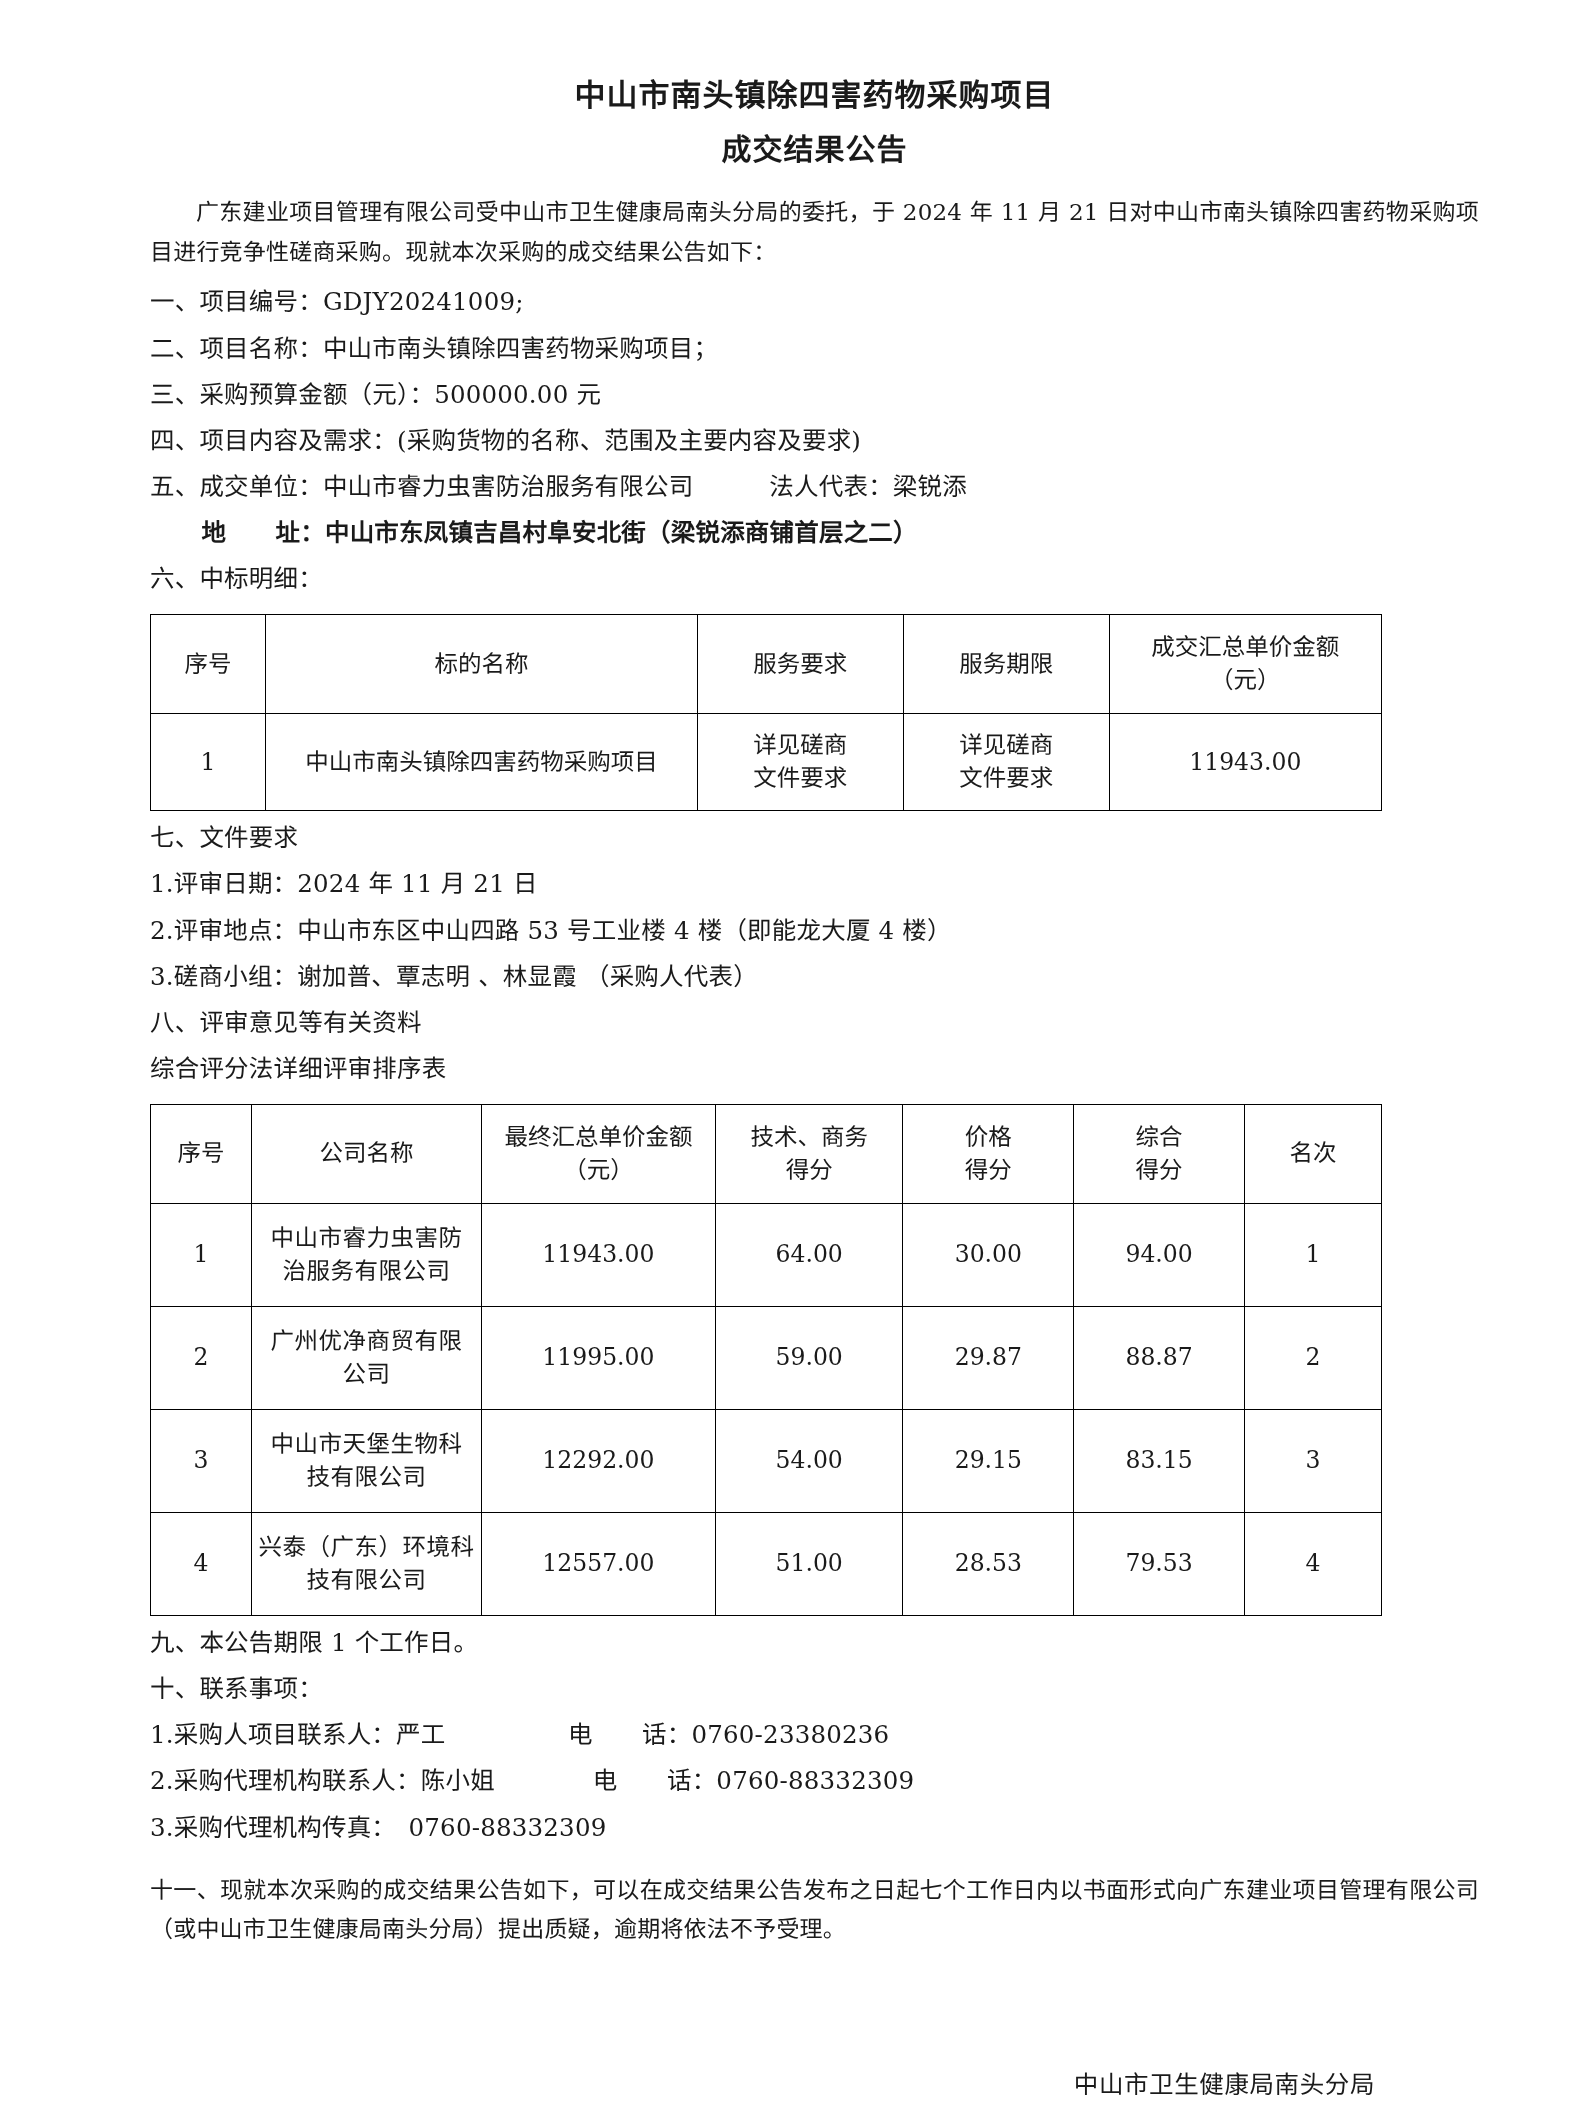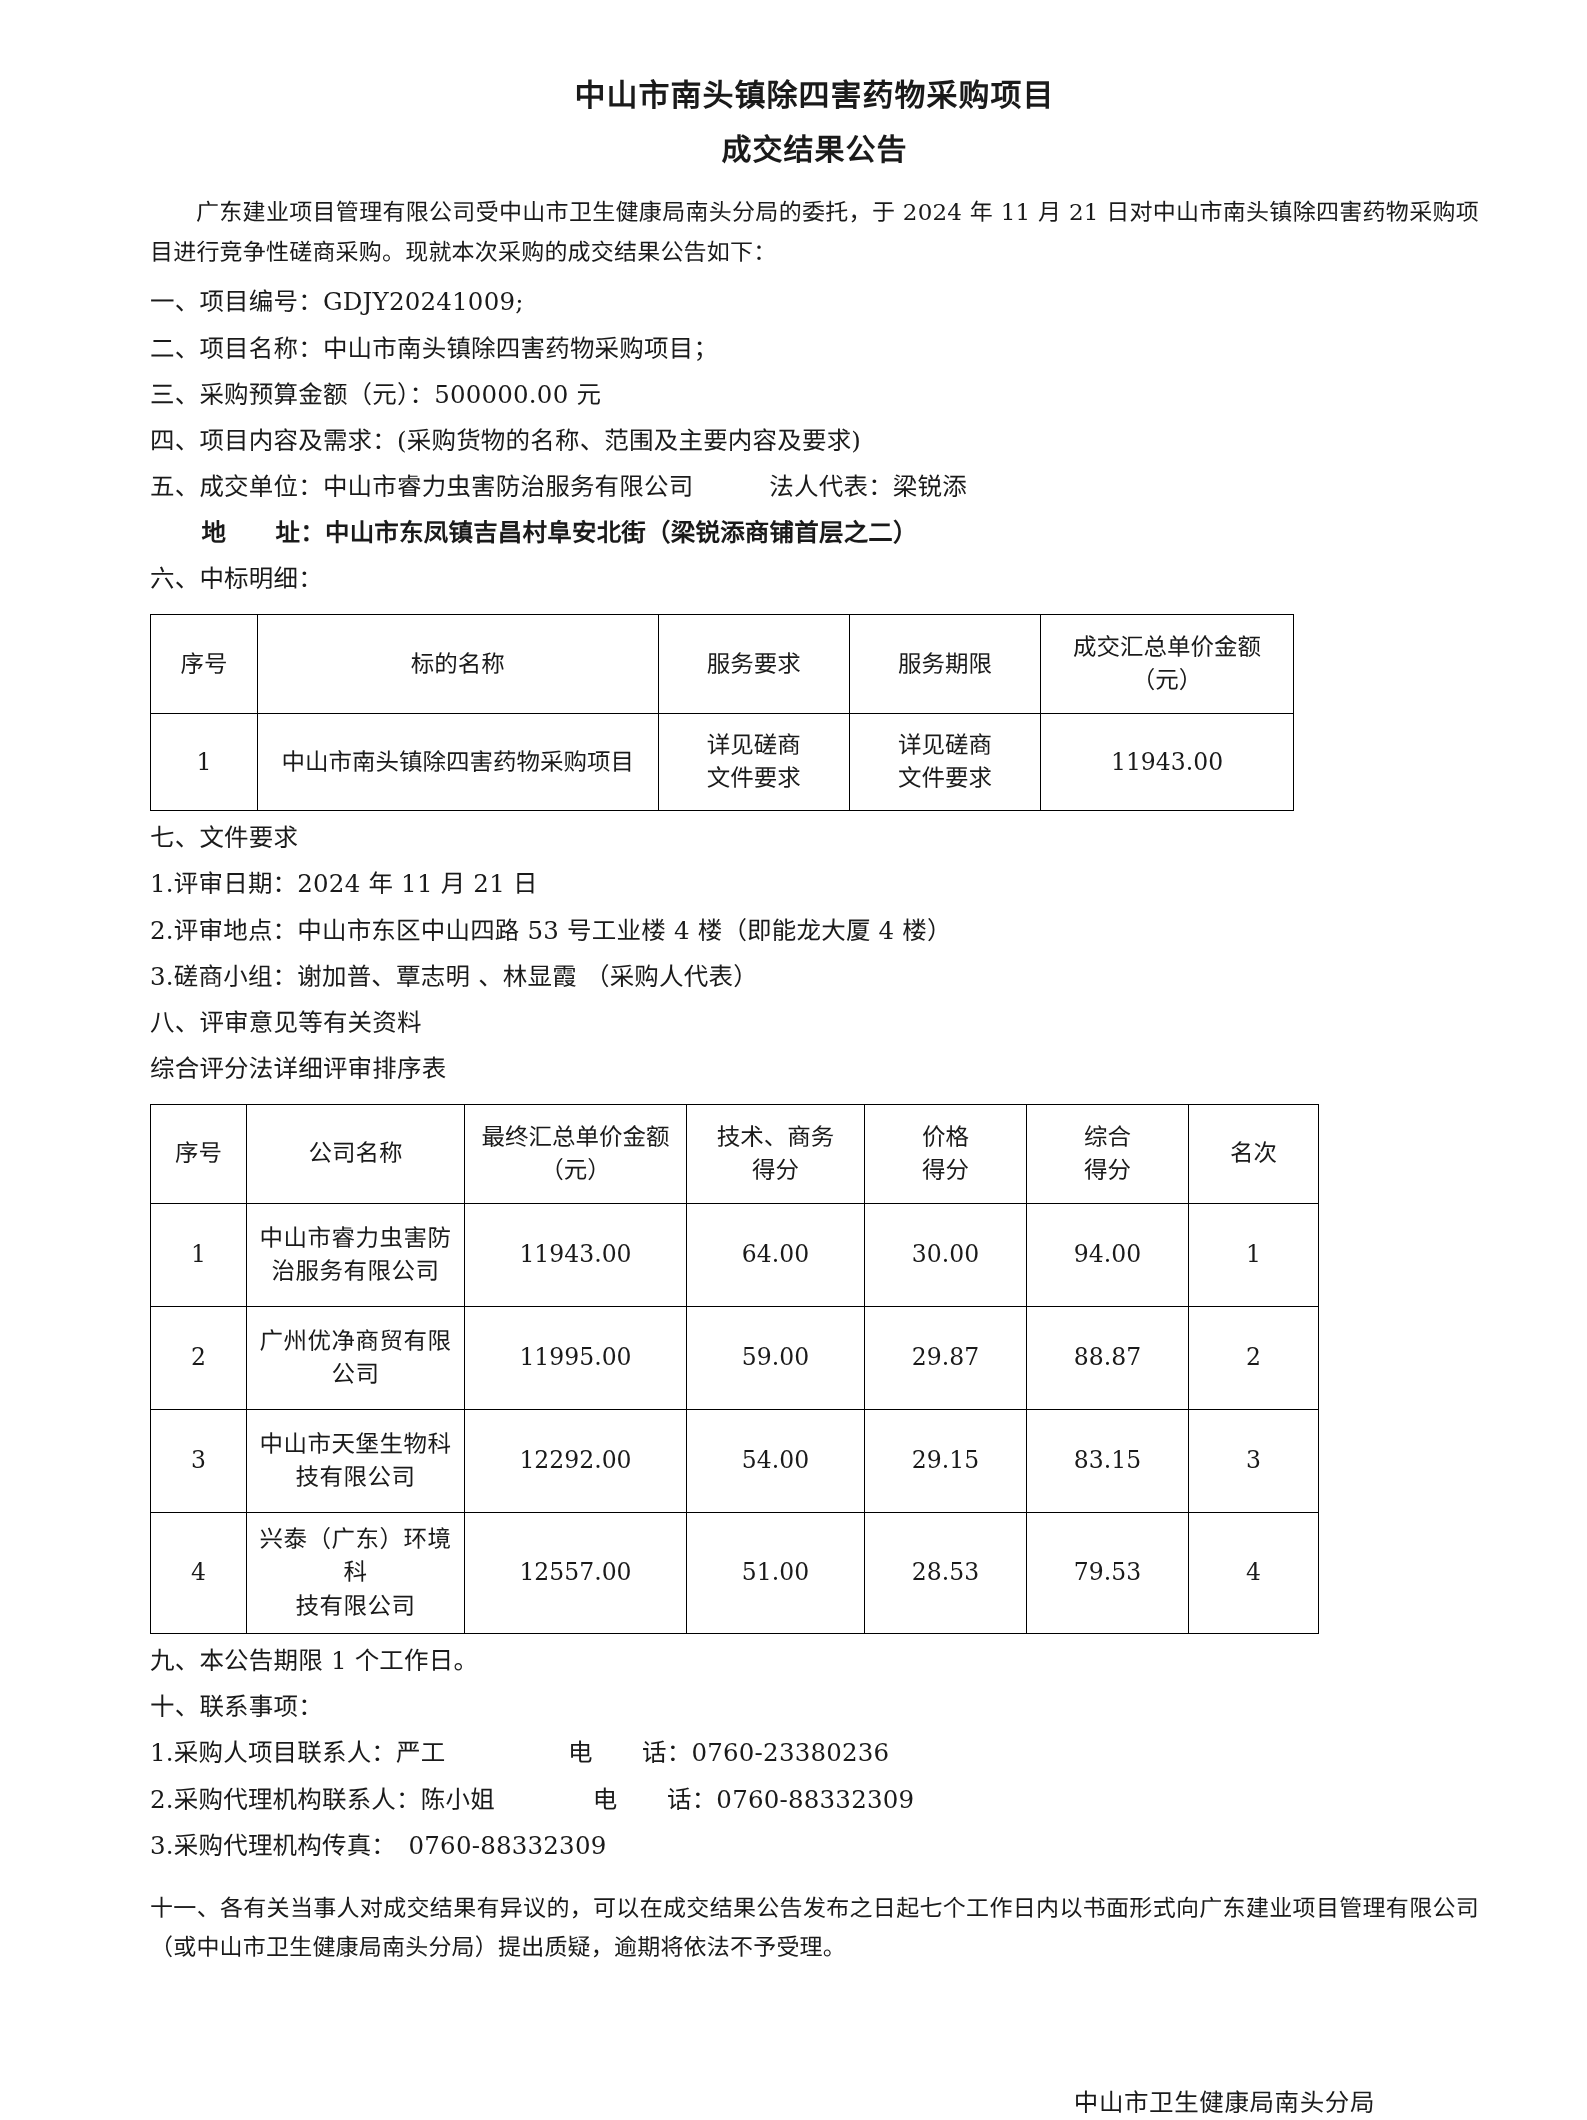--- a/index.html
+++ b/index.html
@@ -56,21 +56,21 @@
     padding-left: 2.1em;
     font-weight: bold;
   }
   .gap-lg { margin-top: 9px; }
   .sp-wide { display: inline-block; width: 3.1em; }
   .sp-mid  { display: inline-block; width: 1.9em; }
   .sp-sm   { display: inline-block; width: 0.9em; }
 
   table.doc-table {
     border-collapse: collapse;
-    width: 1144px;
+    width: 1232px;
     margin: 14px 0 6px 0;
     table-layout: fixed;
   }
   table.doc-table td, table.doc-table th {
     border: 1.3px solid #000000;
     text-align: center;
     vertical-align: middle;
     font-size: 23.5px;
     line-height: 1.42;
     font-weight: normal;
@@ -275,20 +275,20 @@
   <div class="line">
     <span>1.采购人项目联系人：严工</span><span class="sp-wide"></span><span class="sp-mid"></span><span>电　　话：</span><span>0760-23380236</span>
   </div>
 
   <div class="line">
     <span>2.采购代理机构联系人：陈小姐</span><span class="sp-wide"></span><span class="sp-sm"></span><span>电　　话：</span><span>0760-88332309</span>
   </div>
 
   <div class="line">3.采购代理机构传真：　0760-88332309</div>
 
-  <p class="para" style="text-indent:0;">十一、各有关当事人对成交结果有异议的，可以在成交结果公告发布之日起七个工作日内以书面形式向广东建业项目管理有限公司（或中山市卫生健康局南头分局）提出质疑，逾期将依法不予受理。</p>
+  <p class="para" style="text-indent:0;">十一、现就本次采购的成交结果公告如下，可以在成交结果公告发布之日起七个工作日内以书面形式向广东建业项目管理有限公司（或中山市卫生健康局南头分局）提出质疑，逾期将依法不予受理。</p>
 
   <div class="footer-block">
     <div class="footer-line">中山市卫生健康局南头分局</div>
 
   </div>
 
 </div>
 
 </body></html>

